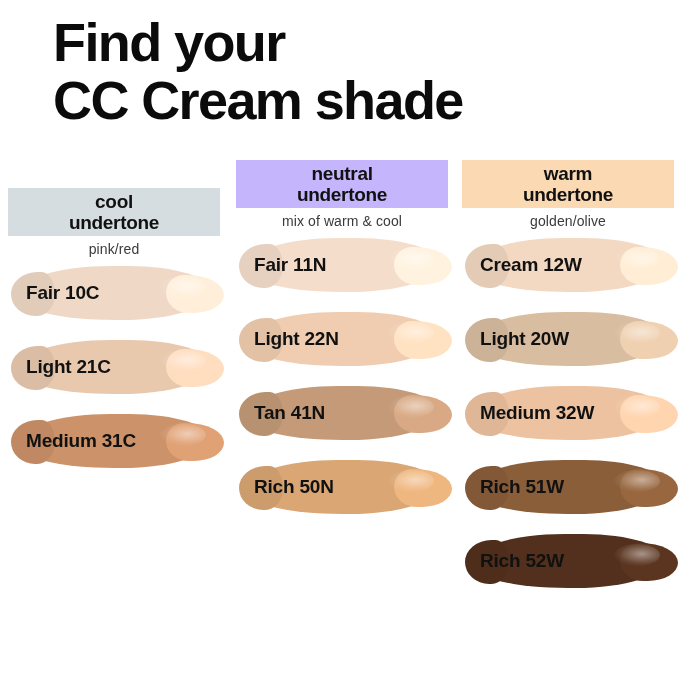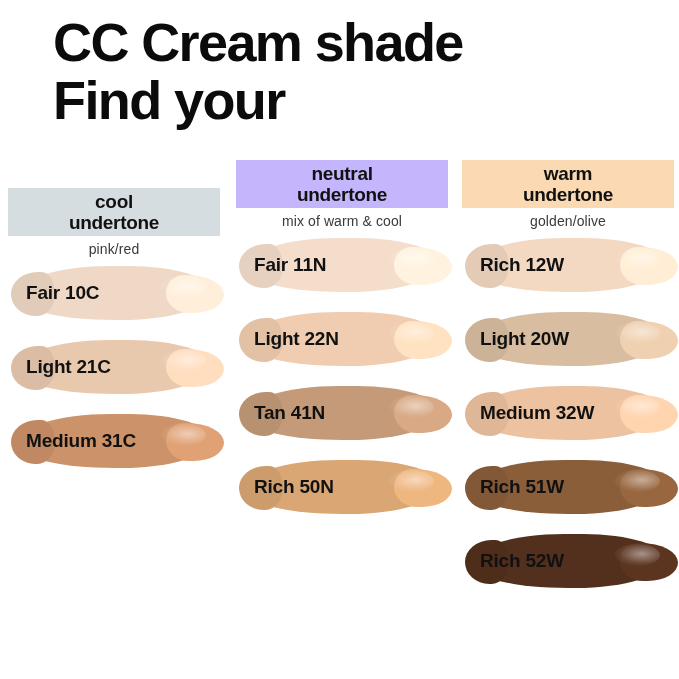--- a/index.html
+++ b/index.html
@@ -138,22 +138,22 @@
     letter-spacing: -0.2px;
     color: #111111;
   }
 </style>
 </head>
 <body style="background: rgb(255, 255, 255);">
 
 <div id="page">
 
   <div id="title-block">
+    <div class="title-line">Find your</div>
     <div class="title-line">CC Cream shade</div>
-    <div class="title-line">Find your</div>
   </div>
 
   <div class="column" id="col-cool">
     <div class="col-header" style="background: rgb(214, 221, 224); margin-top: 28px;">
       <div class="col-header-text">
         <div>cool</div>
         <div>undertone</div>
       </div>
     </div>
     <div class="col-sub">pink/red</div>
@@ -213,21 +213,21 @@
       <div class="col-header-text">
         <div>warm</div>
         <div>undertone</div>
       </div>
     </div>
     <div class="col-sub">golden/olive</div>
     <div class="swatch-stack">
       <div class="swatch">
         <div class="smear" style="background: rgb(243, 216, 194);"></div>
         <div class="gloss"></div>
-        <div class="swatch-label">Rich 12W</div>
+        <div class="swatch-label">Cream 12W</div>
       </div>
       <div class="swatch">
         <div class="smear" style="background: rgb(217, 189, 160);"></div>
         <div class="gloss"></div>
         <div class="swatch-label">Light 20W</div>
       </div>
       <div class="swatch">
         <div class="smear" style="background: rgb(237, 194, 160);"></div>
         <div class="gloss"></div>
         <div class="swatch-label">Medium 32W</div>

